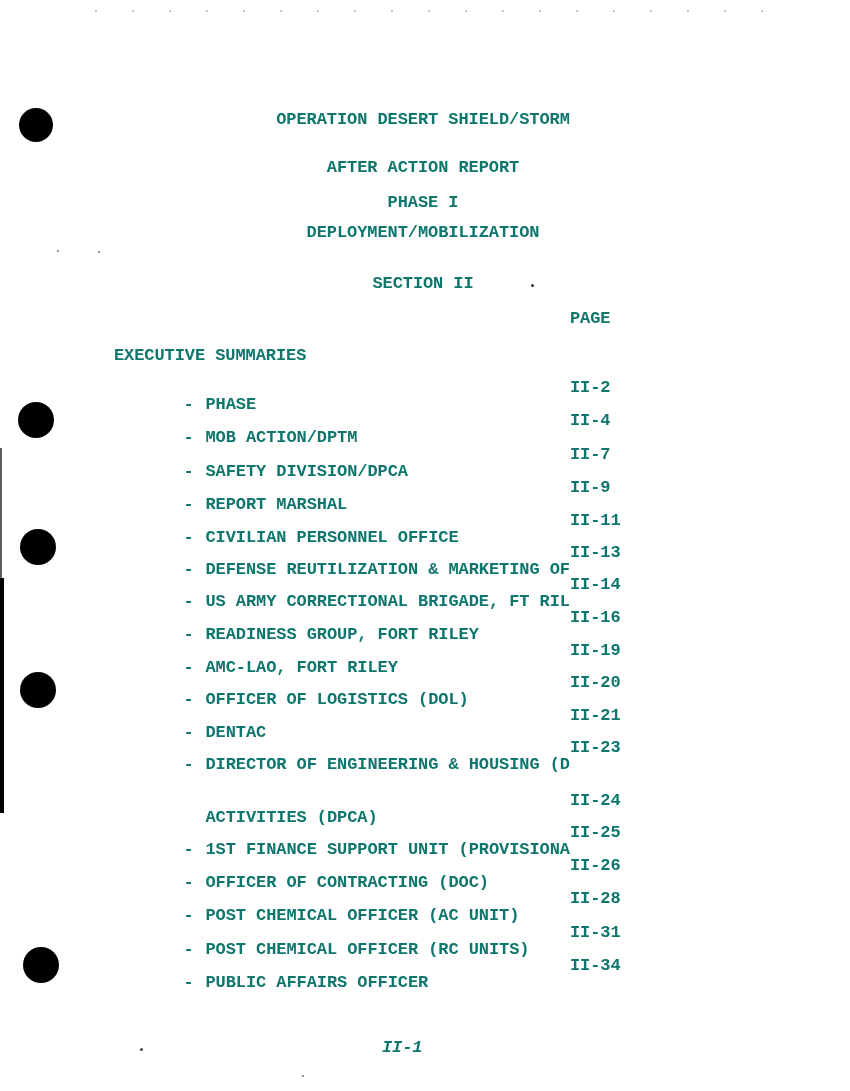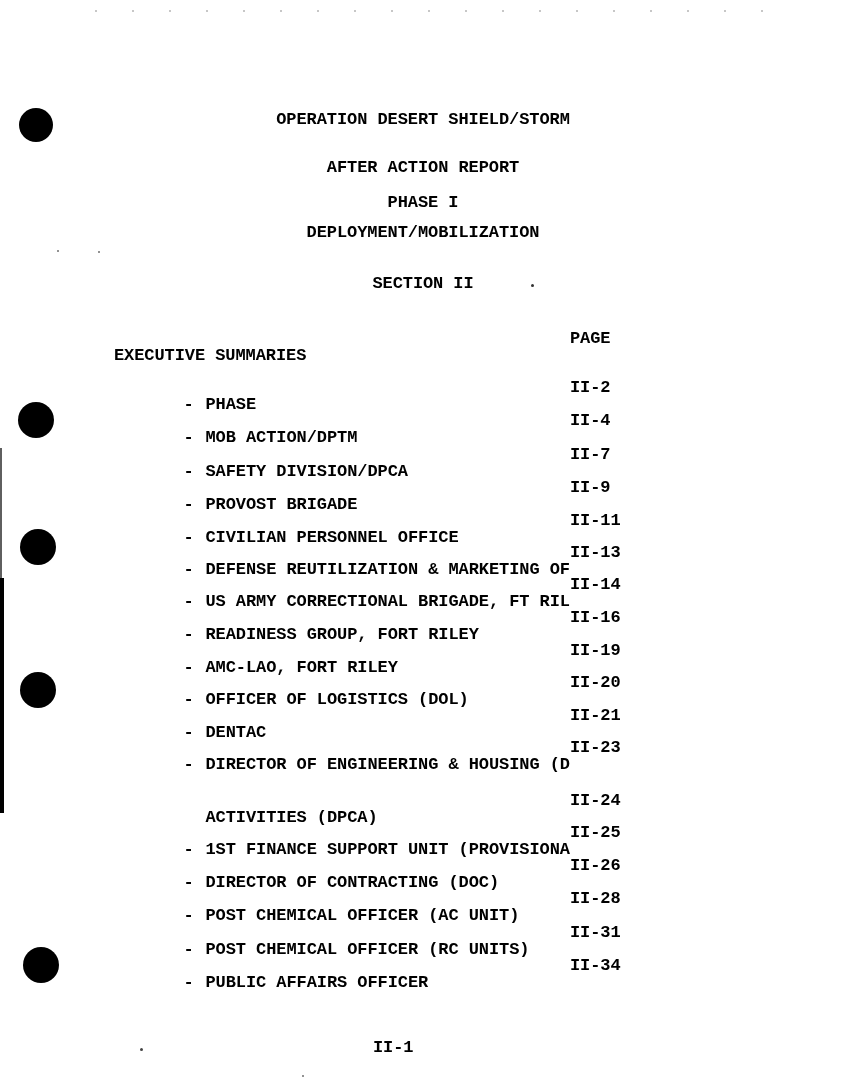--- a/index.html
+++ b/index.html
@@ -6,38 +6,38 @@
   .page{
     position:relative;
     width:850px;height:1091px;
     background:#ffffff;
     overflow:hidden;
     font-family:"Liberation Mono","DejaVu Sans Mono",monospace;
     font-weight:700;
     font-size:17px;
     line-height:17px;
     letter-spacing:-0.08px;
-    color:#000000;
+    color:#0f766e;
   }
   
   .title-line{
     position:absolute;left:0;width:850px;
     text-align:center;
     transform:translateX(-2px);
     white-space:pre;
   }
   
   .col-header{position:absolute;left:570px;}
   .section-heading{position:absolute;left:114px;}
   .toc-row{position:absolute;left:143px;right:0;height:18px;white-space:pre;}
   .toc-row .dash{display:inline-block;width:22px;}
   .toc-row .page{position:absolute;left:427px;top:0;}
   .toc-line2{position:absolute;left:165px;right:0;height:18px;white-space:pre;}
   .toc-line2 .page{position:absolute;left:405px;top:0;}
-  .footer-num{position:absolute;left:373px;top:1039px;}
+  .footer-num{position:absolute;left:382px;top:1039px;font-style:italic;}
   
   .punch{position:absolute;background:#000;border-radius:50%;}
   .punch1{left:19px;top:108px;width:34px;height:34px;}
   .punch2{left:18px;top:402px;width:36px;height:36px;}
   .punch3{left:20px;top:529px;width:36px;height:36px;}
   .punch4{left:20px;top:672px;width:36px;height:36px;}
   .punch5{left:23px;top:947px;width:36px;height:36px;}
   
   .edge-line-dark{position:absolute;left:0;top:578px;width:4px;height:235px;background:#000;}
   .edge-line-light{position:absolute;left:0;top:448px;width:2px;height:130px;background:#2a2a2a;opacity:.75;}
@@ -77,37 +77,37 @@
   <div class="punch punch3"></div>
   <div class="punch punch4"></div>
   <div class="punch punch5"></div>
 
   <div class="title-line" style="top:111px">OPERATION DESERT SHIELD/STORM</div>
   <div class="title-line" style="top:159px">AFTER ACTION REPORT</div>
   <div class="title-line" style="top:194px">PHASE I</div>
   <div class="title-line" style="top:224px">DEPLOYMENT/MOBILIZATION</div>
   <div class="title-line" style="top:275px">SECTION II</div>
 
-  <div class="col-header" style="top:330px">PAGE</div>
+  <div class="col-header" style="top:310px">PAGE</div>
   <div class="section-heading" style="top:347px">EXECUTIVE SUMMARIES</div>
 
   <div class="toc-row" style="top:379px">
     <span class="dash">-</span><span>PHASE</span>
     <span class="page">II-2</span>
   </div>
   <div class="toc-row" style="top:412px">
     <span class="dash">-</span><span>MOB ACTION/DPTM</span>
     <span class="page">II-4</span>
   </div>
   <div class="toc-row" style="top:446px">
     <span class="dash">-</span><span>SAFETY DIVISION/DPCA</span>
     <span class="page">II-7</span>
   </div>
   <div class="toc-row" style="top:479px">
-    <span class="dash">-</span><span>PROVOST BRIGADE</span>
+    <span class="dash">-</span><span>REPORT MARSHAL</span>
     <span class="page">II-9</span>
   </div>
   <div class="toc-row" style="top:512px">
     <span class="dash">-</span><span>CIVILIAN PERSONNEL OFFICE</span>
     <span class="page">II-11</span>
   </div>
   <div class="toc-row" style="top:544px">
     <span class="dash">-</span><span>DEFENSE REUTILIZATION &amp; MARKETING OFFICE</span>
     <span class="page">II-13</span>
   </div>
@@ -138,21 +138,21 @@
 
   <div class="toc-line2" style="top:792px">
     <span>ACTIVITIES (DPCA)</span>
     <span class="page">II-24</span>
   </div>
   <div class="toc-row" style="top:824px">
     <span class="dash">-</span><span>1ST FINANCE SUPPORT UNIT (PROVISIONAL)</span>
     <span class="page">II-25</span>
   </div>
   <div class="toc-row" style="top:857px">
-    <span class="dash">-</span><span>DIRECTOR OF CONTRACTING (DOC)</span>
+    <span class="dash">-</span><span>OFFICER OF CONTRACTING (DOC)</span>
     <span class="page">II-26</span>
   </div>
   <div class="toc-row" style="top:890px">
     <span class="dash">-</span><span>POST CHEMICAL OFFICER (AC UNIT)</span>
     <span class="page">II-28</span>
   </div>
   <div class="toc-row" style="top:924px">
     <span class="dash">-</span><span>POST CHEMICAL OFFICER (RC UNITS)</span>
     <span class="page">II-31</span>
   </div>

